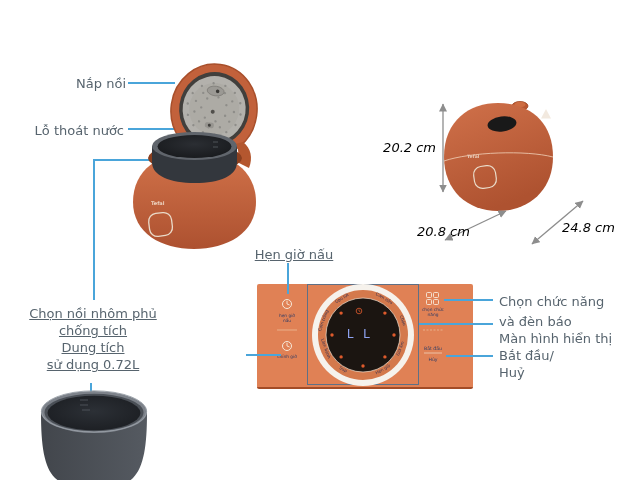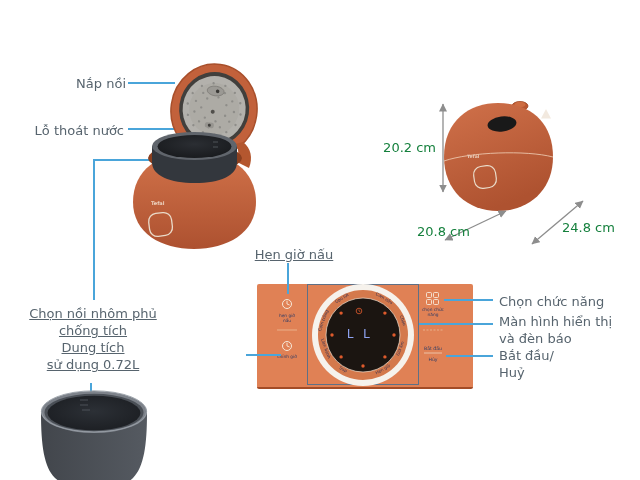--- a/index.html
+++ b/index.html
@@ -1,21 +1,21 @@
 <!DOCTYPE html>
 <html><head>
 <meta charset="utf-8">
 <style>
   html,body{margin:0;padding:0;background:#fff;}
   #stage{position:relative;width:640px;height:480px;background:#ffffff;overflow:hidden;
          font-family:"DejaVu Sans","Liberation Sans",sans-serif;margin-top:32px;}
   .lbl{position:absolute;color:#57646e;font-size:13px;line-height:17px;}
   .lbl.right{text-align:right;}
   .lbl.center{text-align:center;text-decoration:underline;}
-  .dim{position:absolute;color:#15803d;font-size:13px;}
+  .dim{position:absolute;color:#000000;font-size:13px;font-style:italic;}
   .cl{position:absolute;background:#4aa5da;}
   .cl.h{height:1.5px;}
   .cl.v{width:1.5px;}
   .panel{position:absolute;left:257px;top:252px;width:216px;height:103px;
          background:#e08155;border-bottom:2px solid #a34c27;border-radius:2px;}
   .panel svg{position:absolute;left:0;top:0;}
   svg{display:block;}
   .abs{position:absolute;}
 </style>
 </head>
@@ -212,22 +212,22 @@
   <div class="cl v" style="left:287px;top:231px;height:31px;"></div>
 
   <div class="cl h" style="left:246px;top:322px;width:35px;"></div>
 
   <div class="cl h" style="left:444px;top:267px;width:49px;"></div>
   <div class="cl h" style="left:419px;top:291px;width:74px;"></div>
   <div class="cl h" style="left:446px;top:323px;width:47px;"></div>
 
   <div class="lbl" style="left:499px;top:261px;">Chọn chức năng</div>
   <div class="lbl" style="left:499px;top:281px;">
+    <div>và đèn báo</div>
     <div>Màn hình hiển thị</div>
-    <div>và đèn báo</div>
   </div>
   <div class="lbl" style="left:499px;top:315px;">
     <div>Bắt đầu/</div>
     <div>Huỷ</div>
   </div>
 
   <div class="lbl center" style="left:13px;top:273px;width:160px;">
     <div>Chọn nồi nhôm phủ</div>
     <div>chống tích</div>
     <div>Dung tích</div>

